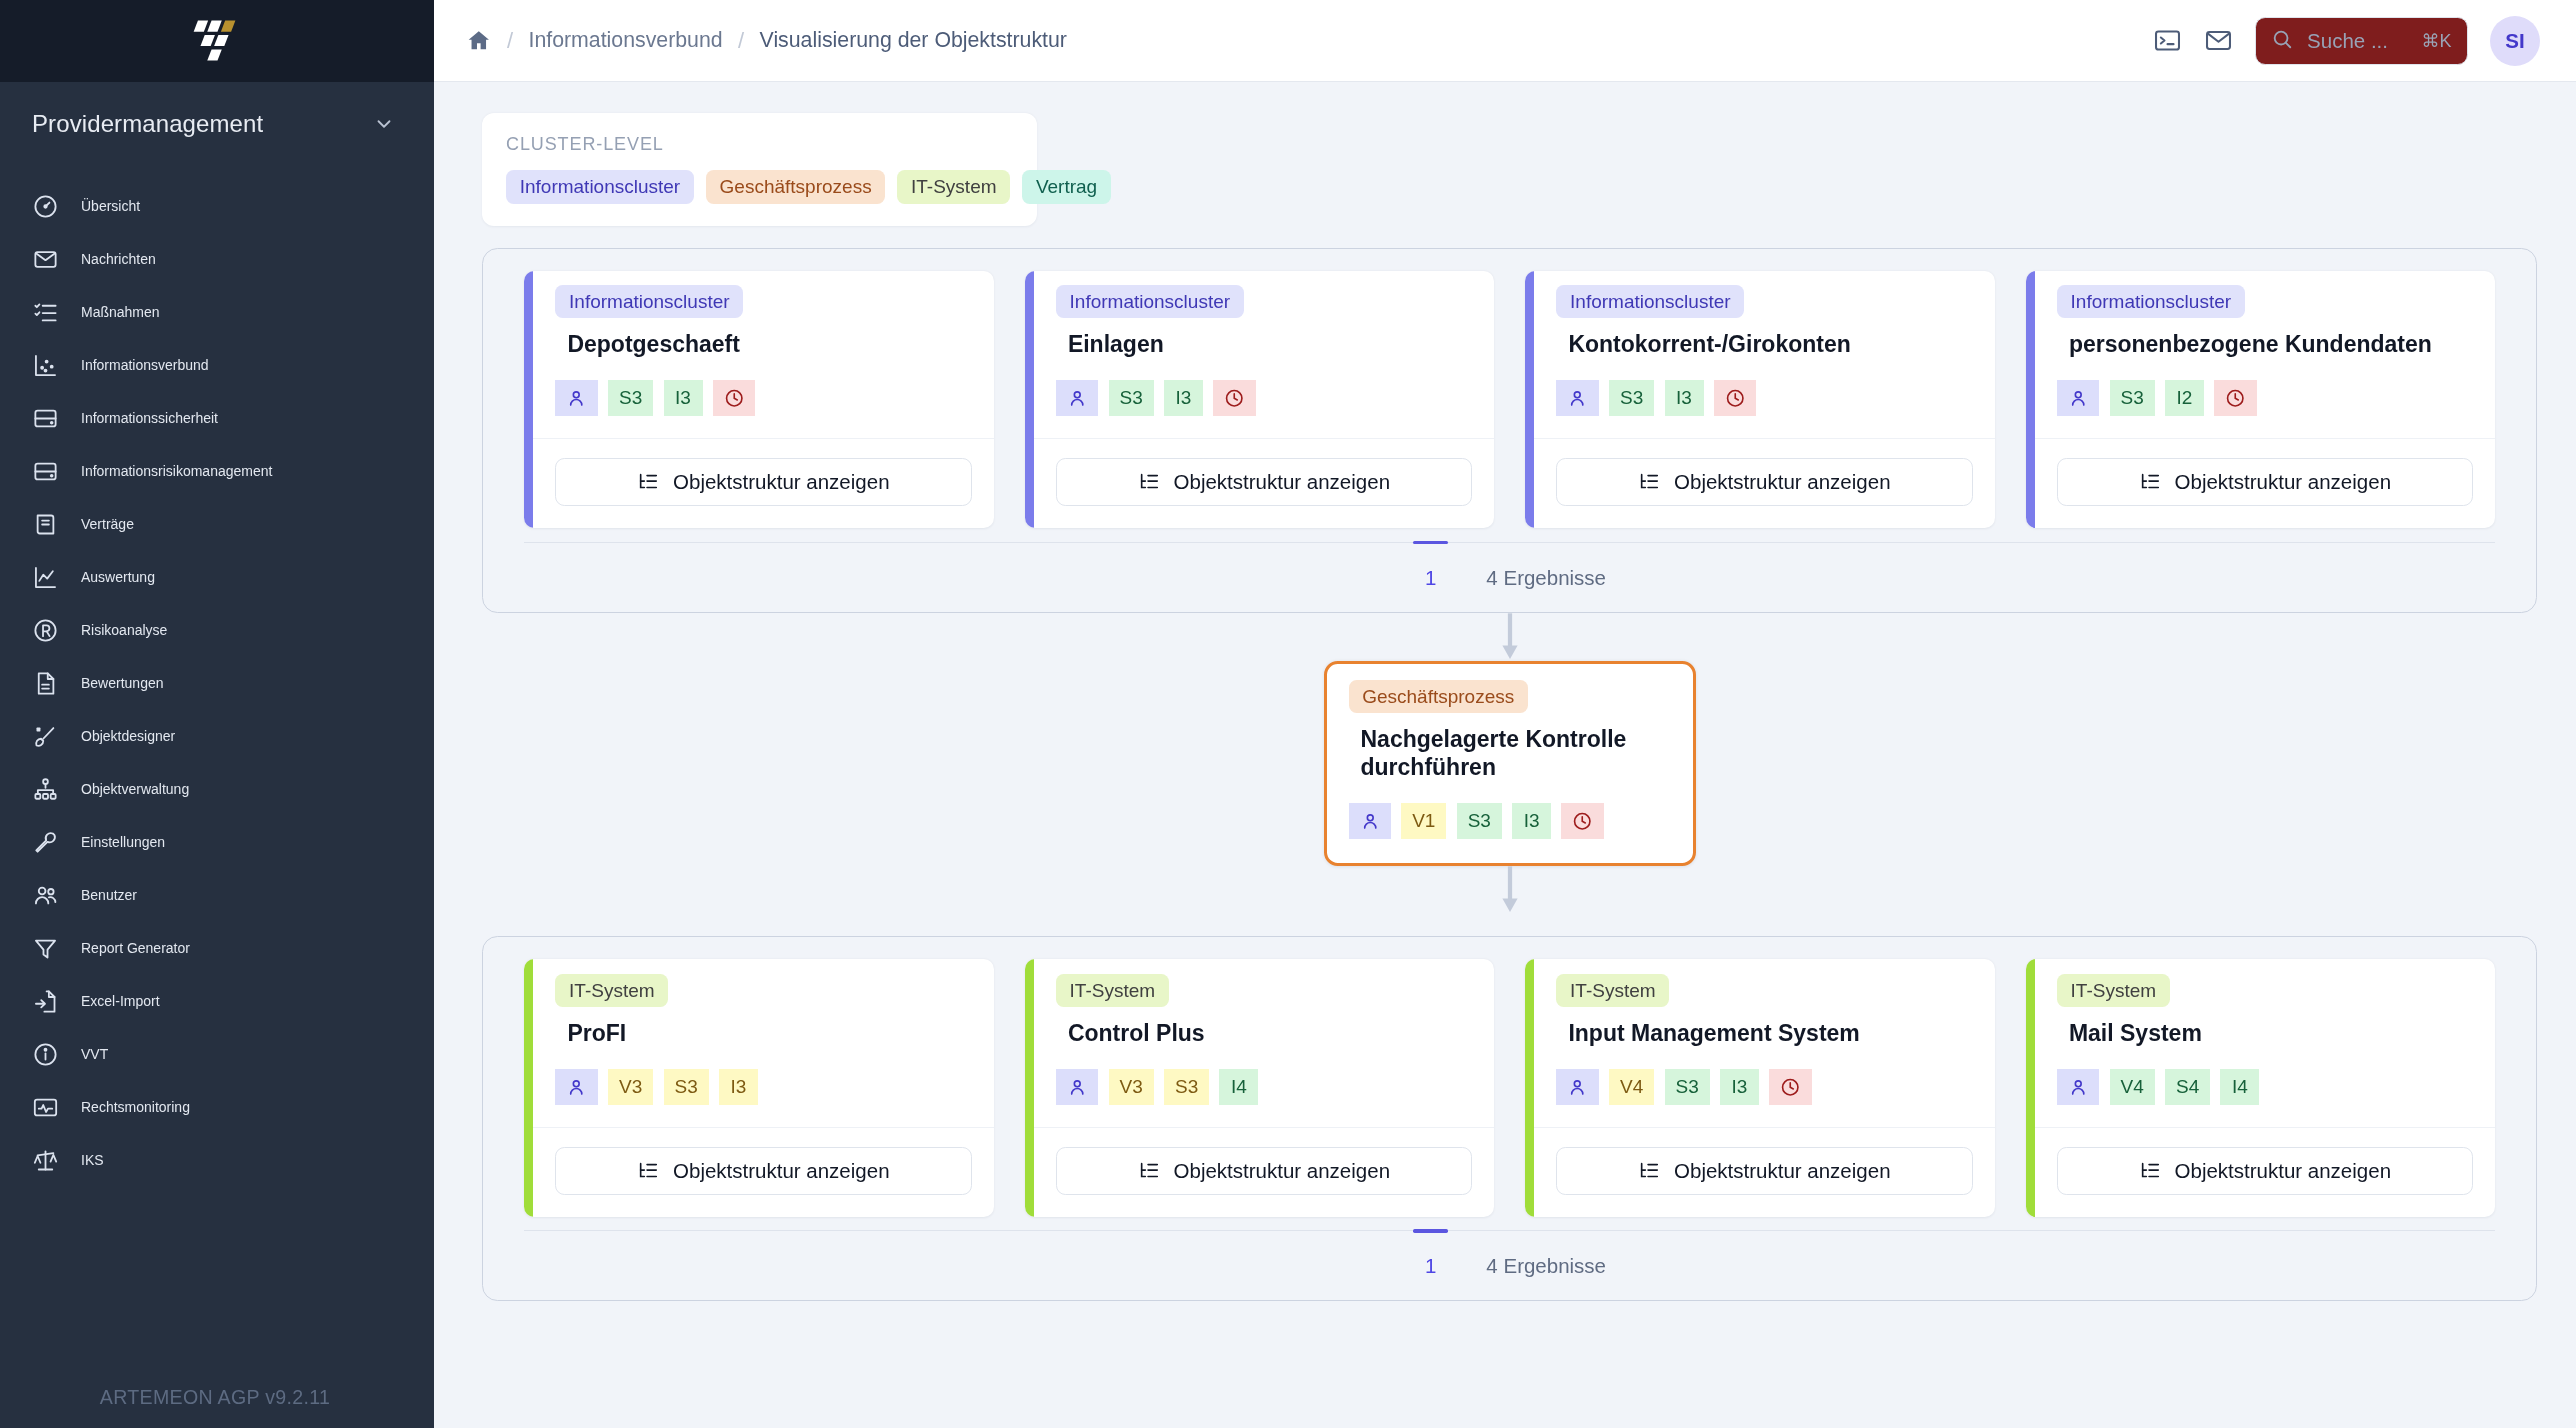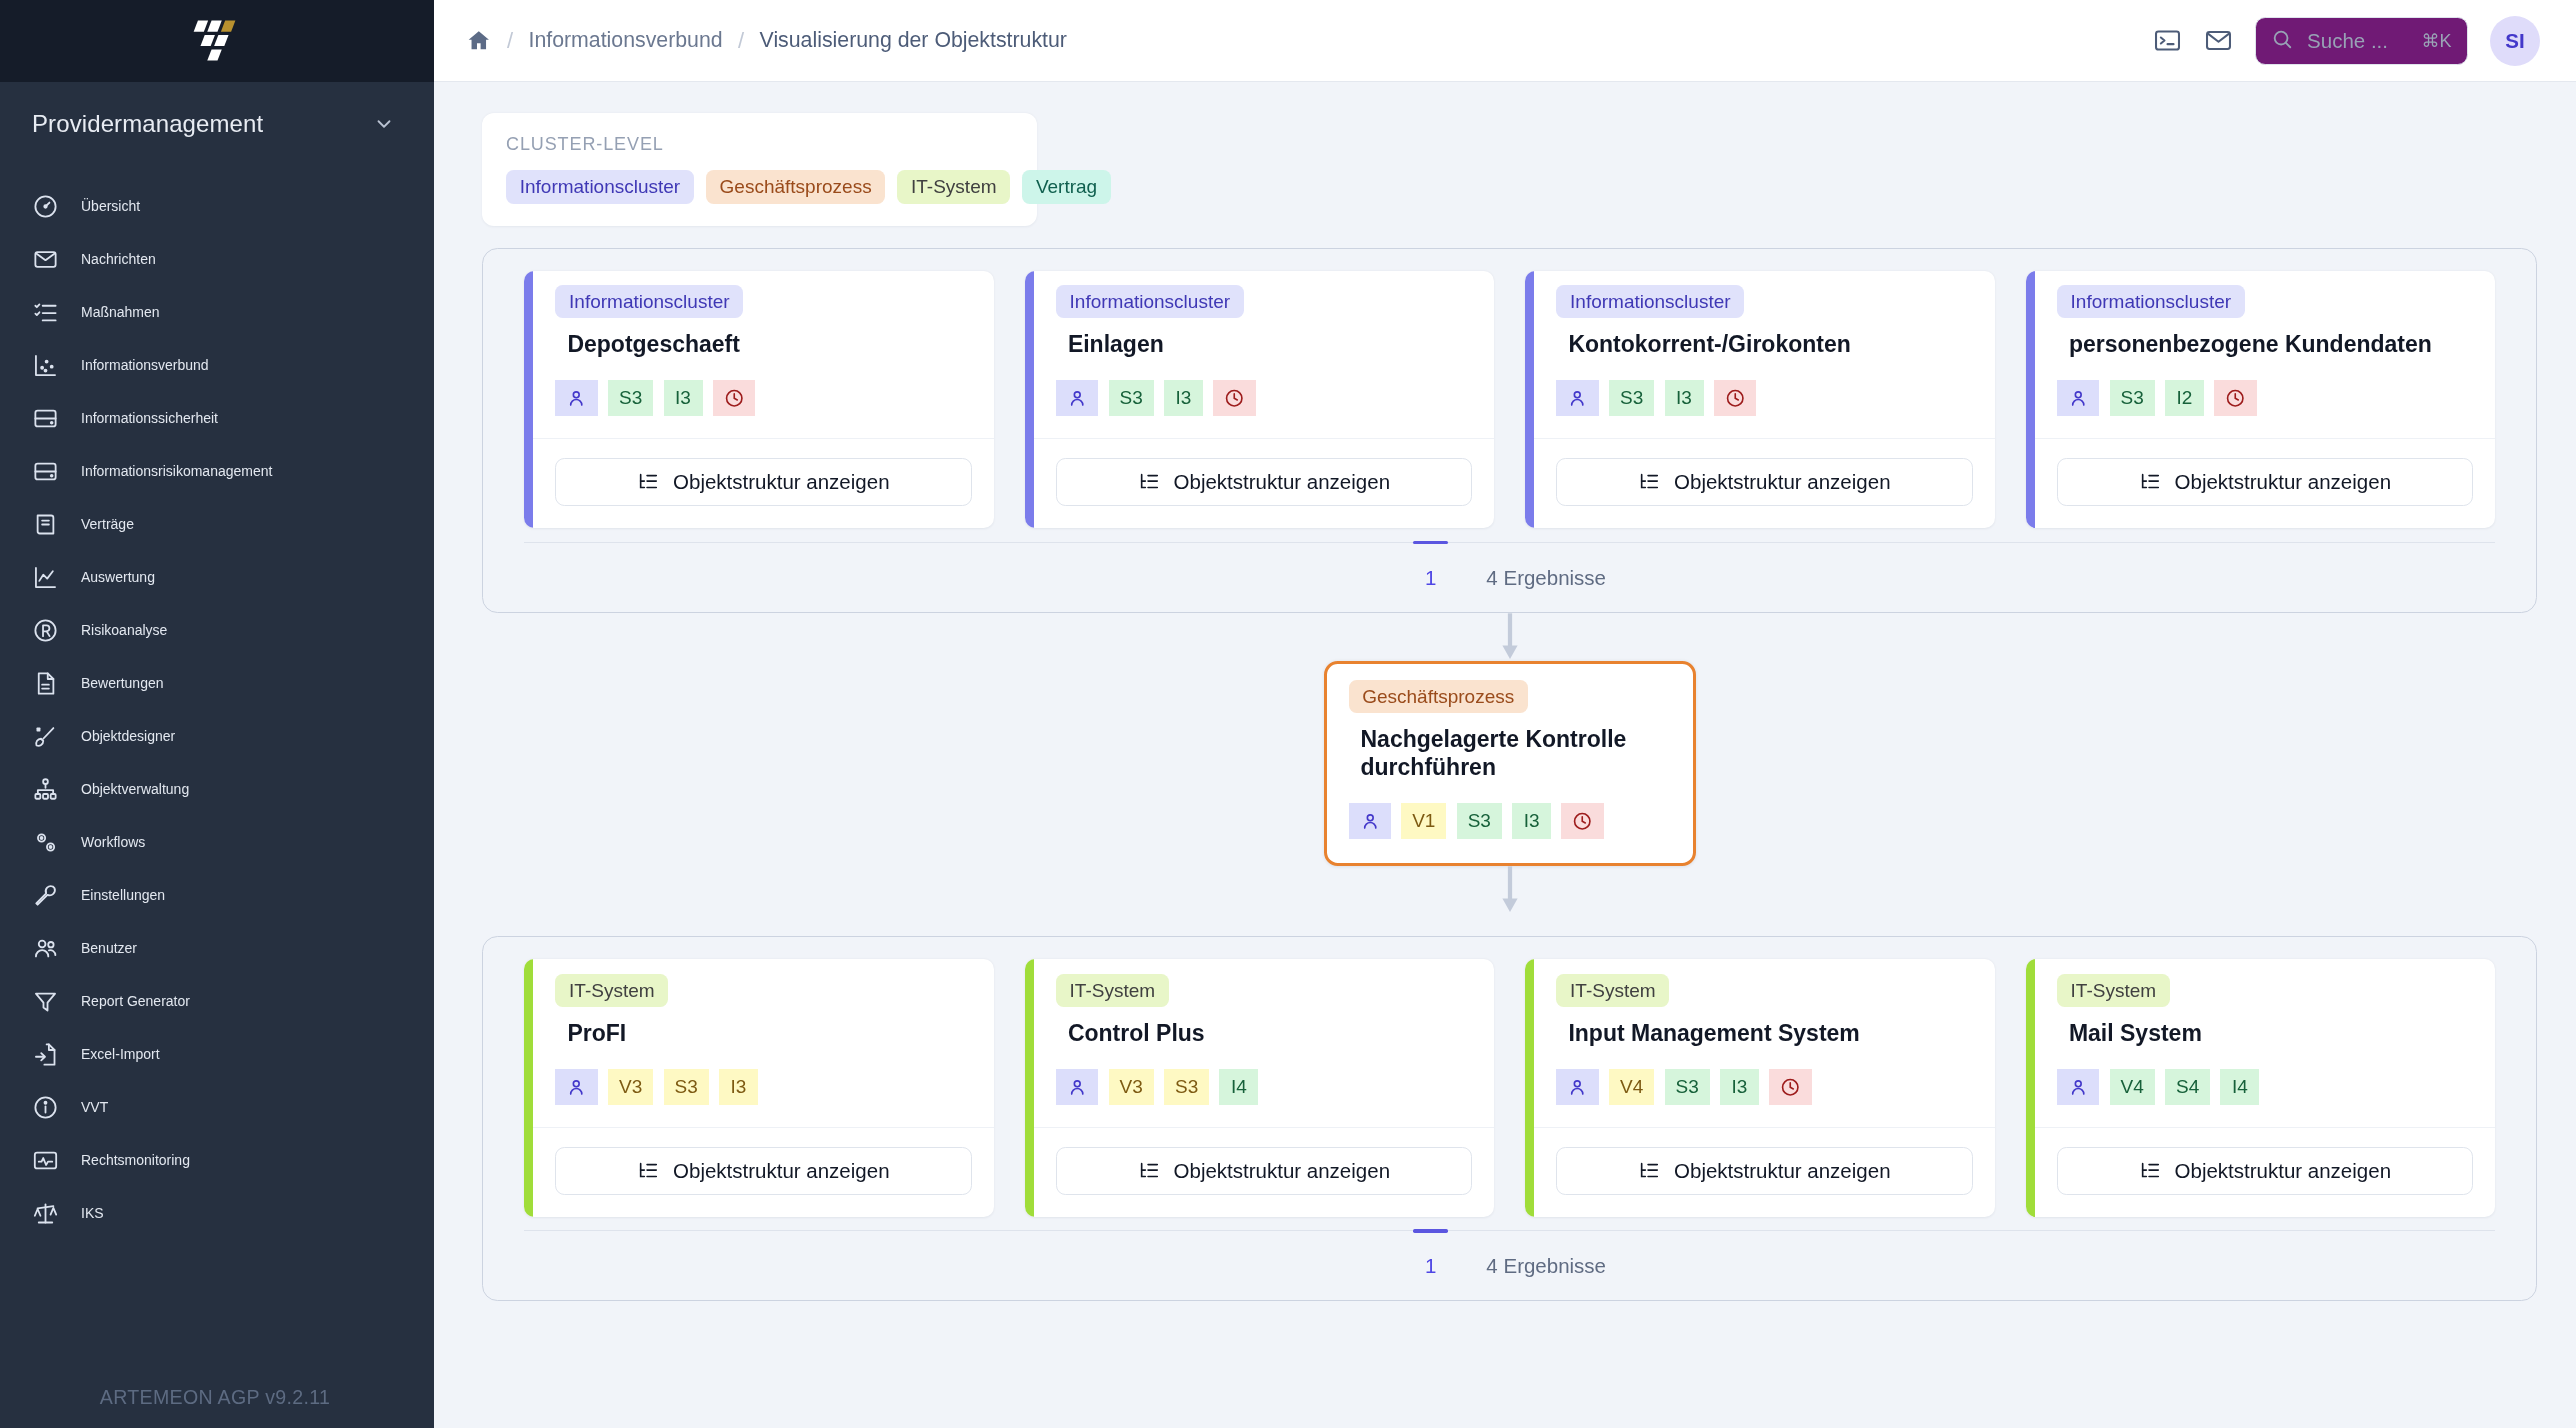--- a/index.html
+++ b/index.html
@@ -49,21 +49,21 @@
   .crumbs { display: flex; align-items: center; gap: 15.4px; }
   .home-icon { width: 25.6px; height: 25.6px; display: block; }
   .crumb-sep { color: #c2c9d6; font-size: 22px; font-weight: 300; }
   .crumb { color: #6b7890; font-size: 21.3px; white-space: nowrap; }
   .crumb.active { color: #4d5c78; text-align: right; }
   .topbar-right { margin-left: auto; display: flex; align-items: center; gap: 22px; }
   .icon-btn { width: 29px; height: 29px; display:block; cursor: pointer; }
   .search-box {
     display: flex; align-items: center; gap: 13.7px;
     width: 213px; height: 48px; border: 0.9px solid #dfe4ec;
-    border-radius: 10.2px; padding: 0 15.4px; background: #701a75; cursor: text;
+    border-radius: 10.2px; padding: 0 15.4px; background: #7f1d1d; cursor: text;
   }
   .search-ph { color: #98a2b5; font-size: 20.5px; flex: 1; }
   .kbd { color: #9aa4b6; font-size: 18px; }
   .avatar {
     width: 50px; height: 50px; border-radius: 50%;
     background: #dfdcfa; color: #4338ca; font-weight: bold; font-size: 20.5px;
     display: flex; align-items: center; justify-content: center; cursor: pointer;
   }
 
   
@@ -270,29 +270,20 @@
         </div>
         <div class="nav-item">
           <span class="nav-icon"><svg viewBox="0 0 24 24" width="27" height="27" fill="none" stroke="#dbe2ee" stroke-width="1.6" stroke-linecap="round" stroke-linejoin="round">
               <circle cx="12" cy="5" r="2.1"></circle>
               <rect x="3" y="16" width="4.4" height="4.2" rx=".8"></rect>
               <rect x="9.8" y="16" width="4.4" height="4.2" rx=".8"></rect>
               <rect x="16.6" y="16" width="4.4" height="4.2" rx=".8"></rect>
               <path d="M12 7.1v3.4M5.2 16v-3.4h13.6V16"></path>
             </svg></span>
           <span class="nav-label">Objektverwaltung</span>
-        </div>
-        <div class="nav-item">
-          <span class="nav-icon"><svg viewBox="0 0 24 24" width="27" height="27" fill="none" stroke="#dbe2ee" stroke-width="1.6" stroke-linecap="round" stroke-linejoin="round">
-              <circle cx="8.5" cy="8" r="3.2"></circle>
-              <circle cx="8.5" cy="8" r=".9"></circle>
-              <circle cx="16.5" cy="16" r="3.2"></circle>
-              <circle cx="16.5" cy="16" r=".9"></circle>
-            </svg></span>
-          <span class="nav-label">Workflows</span>
         </div>
         <div class="nav-item">
           <span class="nav-icon"><svg viewBox="0 0 24 24" width="27" height="27" fill="none" stroke="#dbe2ee" stroke-width="1.6" stroke-linecap="round" stroke-linejoin="round">
               <path d="M20 5.5a4.6 4.6 0 0 1-6.2 5.9L5 20.2 3.8 19l8.8-8.8A4.6 4.6 0 0 1 18.5 4z"></path>
             </svg></span>
           <span class="nav-label">Einstellungen</span>
         </div>
         <div class="nav-item">
           <span class="nav-icon"><svg viewBox="0 0 24 24" width="27" height="27" fill="none" stroke="#dbe2ee" stroke-width="1.6" stroke-linecap="round" stroke-linejoin="round">
               <circle cx="9" cy="8" r="3"></circle>

